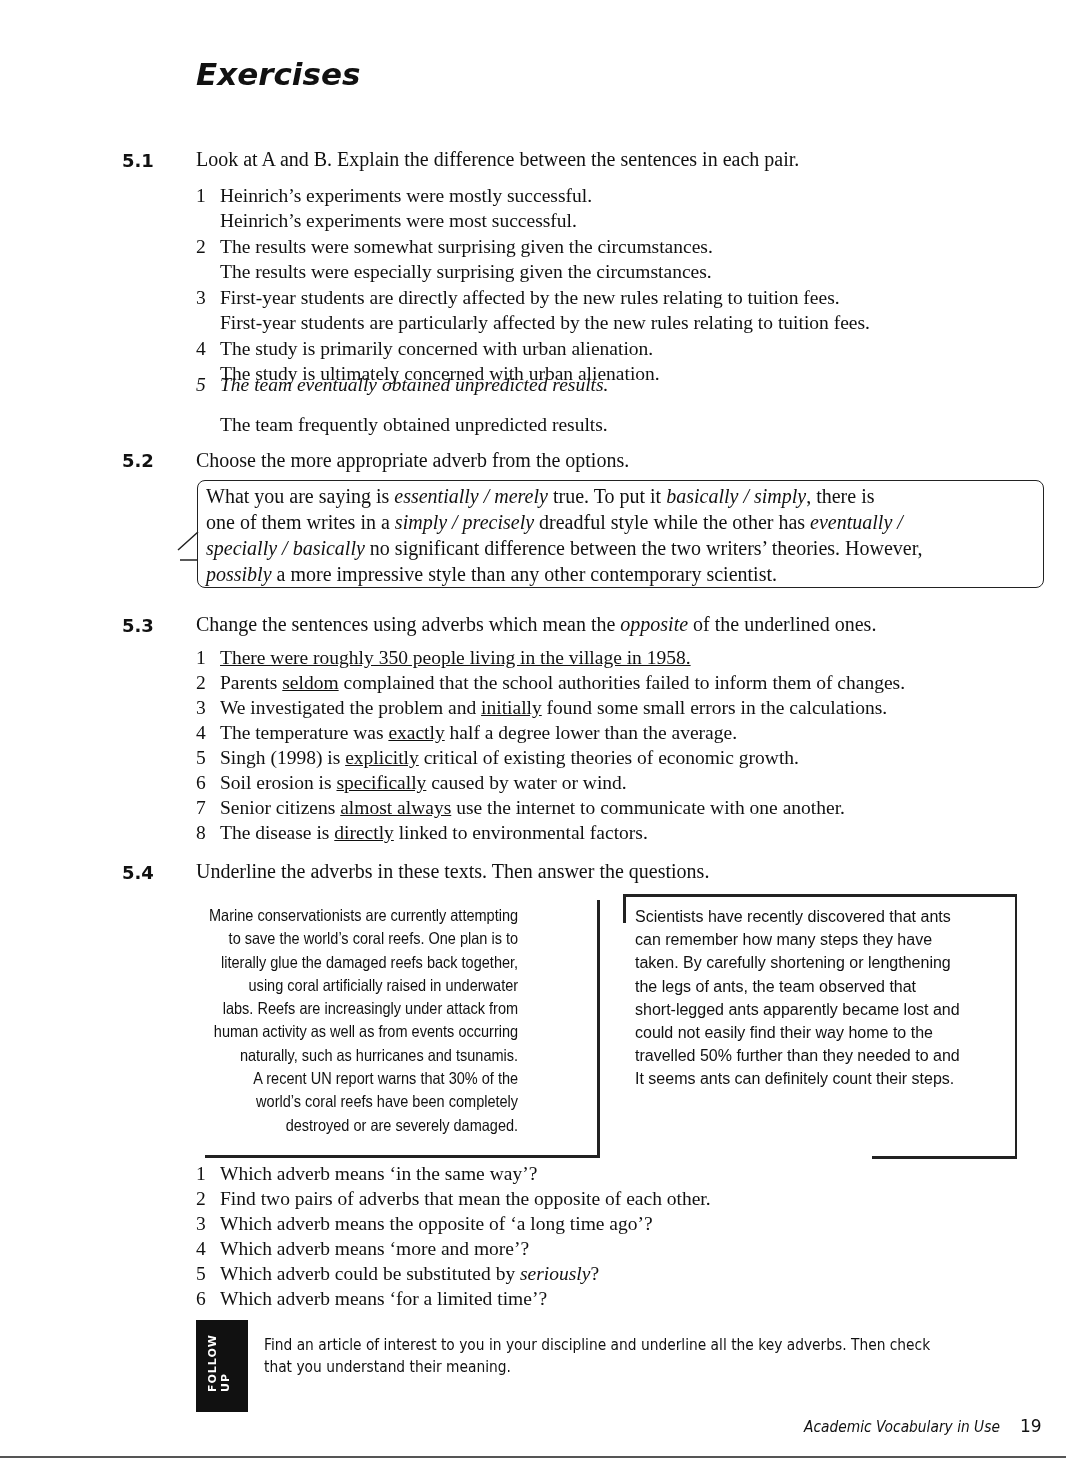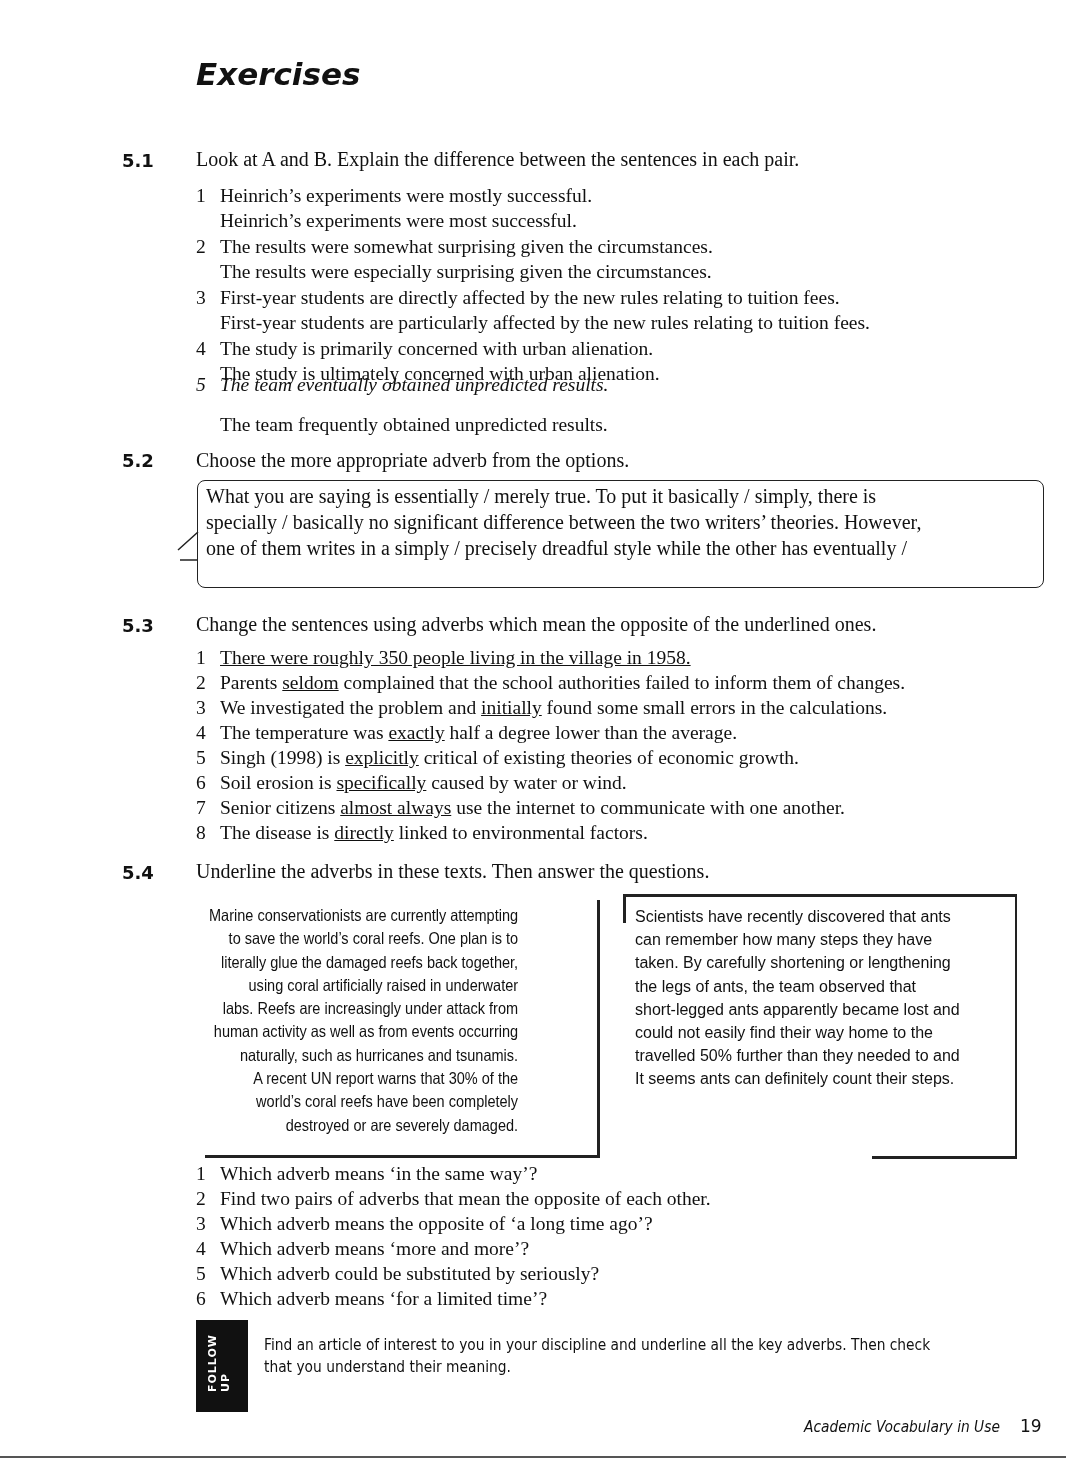--- a/index.html
+++ b/index.html
@@ -3,21 +3,21 @@
 <meta charset="utf-8">
 <style>
   html, body { margin: 0; padding: 0; background: #ffffff; }
   body { width: 1066px; height: 1462px; position: relative; overflow: hidden; color: #111; font-family: "Liberation Serif", serif; }
   .title { position: absolute; left: 196px; top: 56px; font-family: "DejaVu Sans", sans-serif; font-weight: bold; font-style: italic; font-size: 31px; letter-spacing: 0px; }
   .ex-num { position: absolute; left: 122px; font-family: "DejaVu Sans", sans-serif; font-weight: bold; font-size: 18px; }
   .instr { position: absolute; left: 196px; font-size: 20px; }
   .line { position: absolute; font-size: 19.5px; white-space: nowrap; line-height: 24px; }
   .n { display: inline-block; width: 24px; }
   .u { text-decoration: underline; }
-  .i { }
+  .i { font-style: italic; }
   .box52 { position: absolute; left: 197px; top: 480px; width: 845px; height: 106px; border: 1.5px solid #222; border-radius: 8px; }
   .box52 .txt { position: absolute; left: 8px; top: 2px; font-size: 20px; line-height: 26px; white-space: nowrap; }
   .tail { position: absolute; left: 170px; top: 520px; width: 40px; height: 60px; }
   .textbox { position: absolute; font-family: "Liberation Sans", sans-serif; }
   .boxA { left: 205px; top: 900px; width: 392px; height: 255px; border-right: 3px solid #222; border-bottom: 3px solid #222; text-align: right; }
   .boxA .t { position: absolute; left: 4px; top: 4px; font-size: 16.5px; line-height: 23.3px; white-space: nowrap; transform: scaleX(0.88); transform-origin: left top; }
   .boxB { left: 623px; top: 894px; width: 392px; height: 262px; border-top: 3px solid #222; border-right: 2px solid #222; }
   .boxB .t { position: absolute; left: 12px; top: 8px; font-size: 16px; line-height: 23.2px; white-space: nowrap; }
   .boxB .bottom { position: absolute; right: -2px; bottom: 0; width: 145px; border-bottom: 3px solid #222; }
   .boxB .leftbar { position: absolute; left: 0; top: 0; width: 3px; height: 26px; background: #222; }
@@ -50,22 +50,23 @@
 
 <div class="ex-num" style="top:450px">5.2</div>
 <div class="instr" style="top:449px">Choose the more appropriate adverb from the options.</div>
 <svg class="tail" viewBox="0 0 40 60">
   <path d="M28 12 L8 30 L28 12" stroke="#222" stroke-width="1.5" fill="none"></path>
   <path d="M10 40 L28 40" stroke="#222" stroke-width="1.5" fill="none"></path>
 </svg>
 <div class="box52">
   <div class="txt" id="ex52-text">
       <div><span>What you are saying is </span><span class="i">essentially / merely</span><span> true. To put it </span><span class="i">basically / simply</span><span>, there is</span></div>
+      <div><span>one of them writes in a </span><span class="i">simply / precisely</span><span> dreadful style while the other has </span><span class="i">eventually /</span></div>
       <div><span class="i">specially / basically</span><span> no significant difference between the two writers’ theories. However,</span></div>
-      <div><span>one of them writes in a </span><span class="i">simply / precisely</span><span> dreadful style while the other has </span><span class="i">eventually /</span></div>
+      <div><span class="i">possibly</span><span> a more impressive style than any other contemporary scientist.</span></div>
     </div>
 </div>
 
 <div class="ex-num" style="top:615px">5.3</div>
 <div class="instr" style="top:613px">
   <span>Change the sentences using adverbs which mean the </span><span class="i">opposite</span><span> of the underlined ones.</span>
 </div>
 <div id="ex53-items">
     <div class="line" style="left: 196px; top: 646px; text-decoration: underline;"><span class="n">1</span><span>There were </span><span class="u">roughly</span><span> 350 people living in the village in 1958.</span></div>
     <div class="line" style="left: 196px; top: 671px;"><span class="n">2</span><span>Parents </span><span class="u">seldom</span><span> complained that the school authorities failed to inform them of changes.</span></div>

